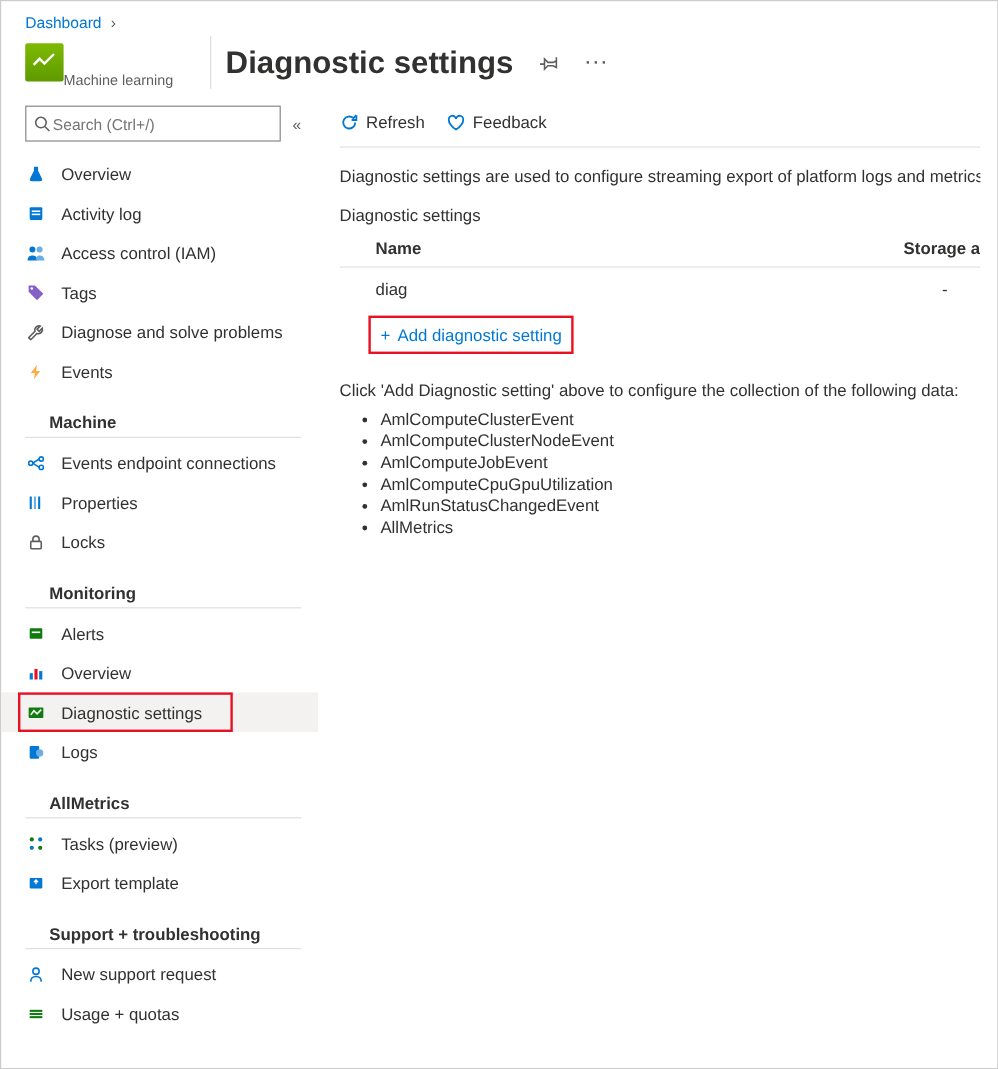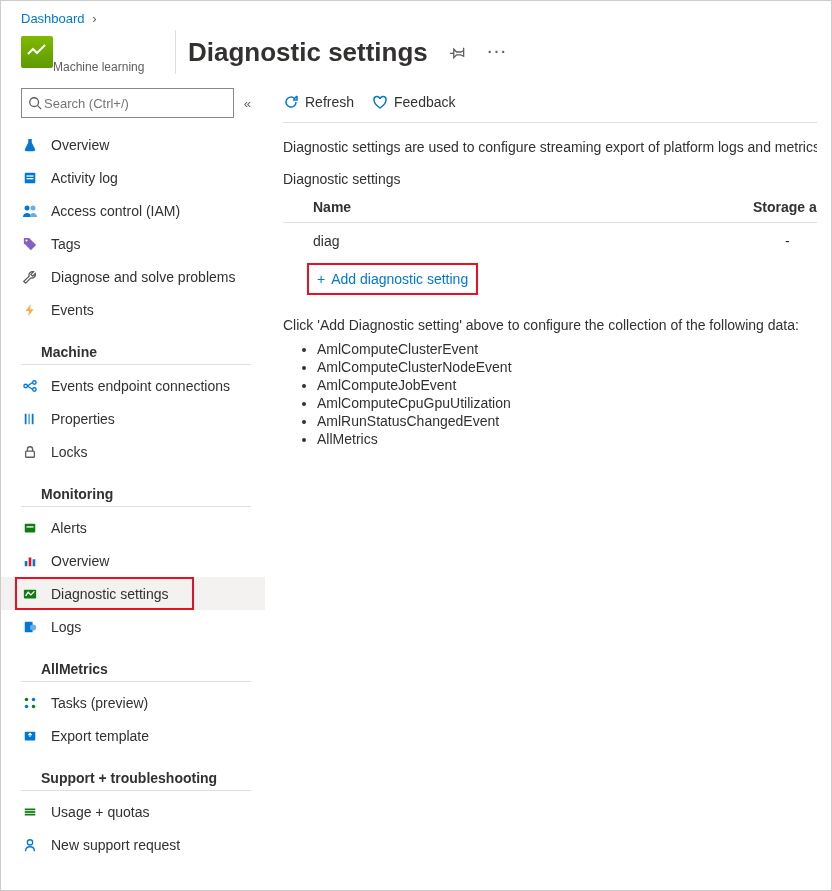--- a/index.html
+++ b/index.html
@@ -258,36 +258,36 @@
               <rect x="2" y="3" width="12" height="10" rx="1"></rect>
               <path d="M8 5v4M6 7l2-2 2 2" fill="none" stroke="#fff" stroke-width="1.3"></path>
             </svg>
           </span>
         <span class="lbl">Export template</span>
       </div>
 
       <div class="section-label">Support + troubleshooting</div>
       <div class="nav-item">
         <span class="ic">
+            <svg width="14" height="14" viewBox="0 0 16 16" fill="none" stroke="#0078d4" stroke-width="1.5">
+              <circle cx="8" cy="5" r="3"></circle>
+              <path d="M3 15c0-3 2-5 5-5s5 2 5 5"></path>
+            </svg>
+          </span>
+        <span class="lbl">New support request</span>
+      </div>
+      <div class="nav-item">
+        <span class="ic">
             <svg width="14" height="14" viewBox="0 0 16 16" fill="#107c10">
               <rect x="2" y="4" width="12" height="2"></rect>
               <rect x="2" y="7" width="12" height="2"></rect>
               <rect x="2" y="10" width="12" height="2"></rect>
             </svg>
           </span>
         <span class="lbl">Usage + quotas</span>
-      </div>
-      <div class="nav-item">
-        <span class="ic">
-            <svg width="14" height="14" viewBox="0 0 16 16" fill="none" stroke="#0078d4" stroke-width="1.5">
-              <circle cx="8" cy="5" r="3"></circle>
-              <path d="M3 15c0-3 2-5 5-5s5 2 5 5"></path>
-            </svg>
-          </span>
-        <span class="lbl">New support request</span>
       </div>
     </div>
 
     <div class="main">
       <div class="toolbar">
         <div class="tool-btn">
           <span class="ic">
               <svg width="16" height="16" viewBox="0 0 16 16" fill="none" stroke="#0078d4" stroke-width="1.5">
                 <path d="M13 8a5 5 0 1 1-1.5-3.5L14 2M14 2v4h-4"></path>
               </svg>

